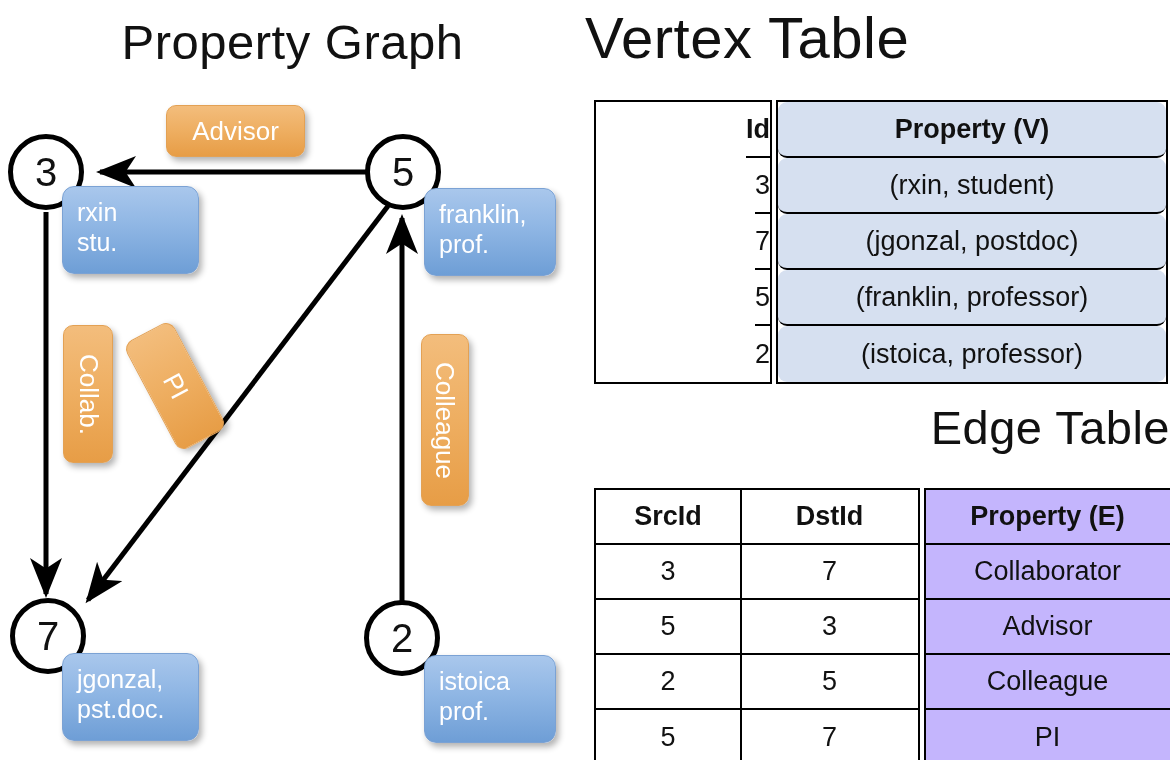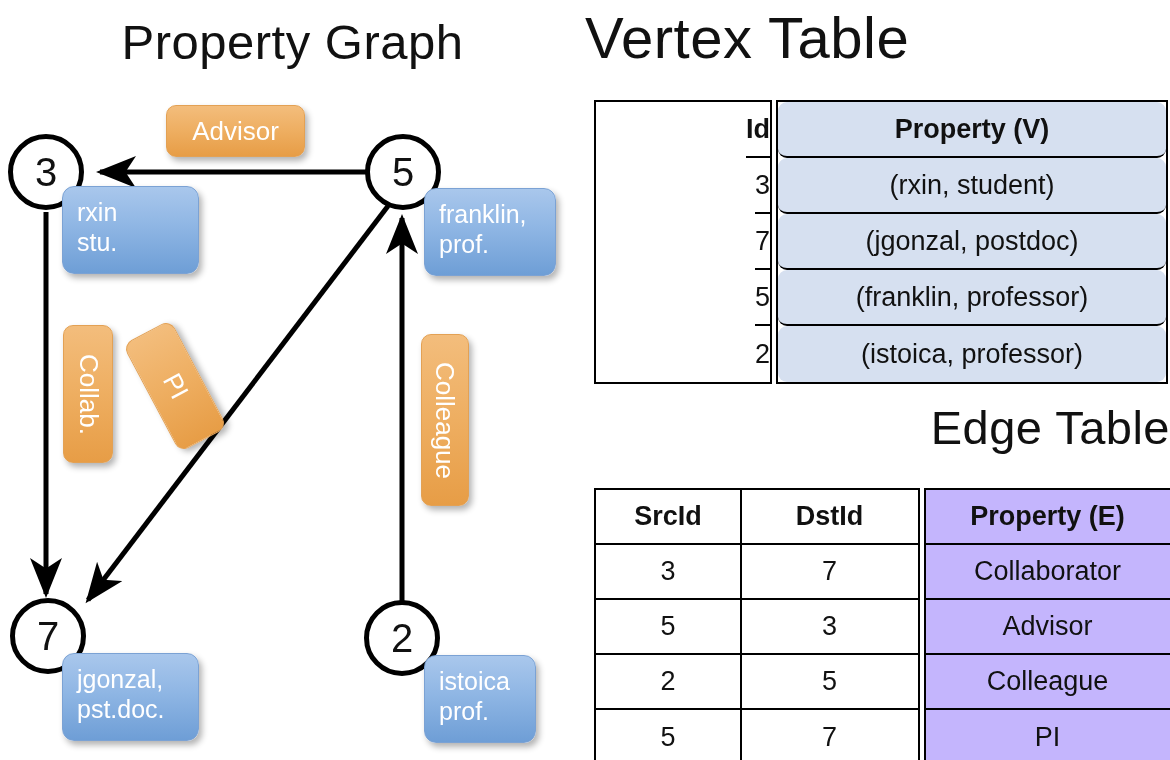--- a/index.html
+++ b/index.html
@@ -191,21 +191,21 @@
     <span>stu.</span>
   </div>
   <div class="prop-box" style="left:424px; top:188px; width:132px; height:88px;">
     <span>franklin,</span>
     <span>prof.</span>
   </div>
   <div class="prop-box" style="left:62px; top:653px; width:137px; height:88px;">
     <span>jgonzal,</span>
     <span>pst.doc.</span>
   </div>
-  <div class="prop-box" style="left:424px; top:655px; width:112px; height:88px;">
+  <div class="prop-box" style="left:424px; top:655px; width:132px; height:88px;">
     <span>istoica</span>
     <span>prof.</span>
   </div>
 
   <div class="edge-label" style="left:166px; top:105px; width:139px; height:52px;">
     <span>Advisor</span>
   </div>
 
   <div class="edge-label vertical" style="left:63px; top:325px; width:50px; height:138px;">
     <span>Collab.</span>

